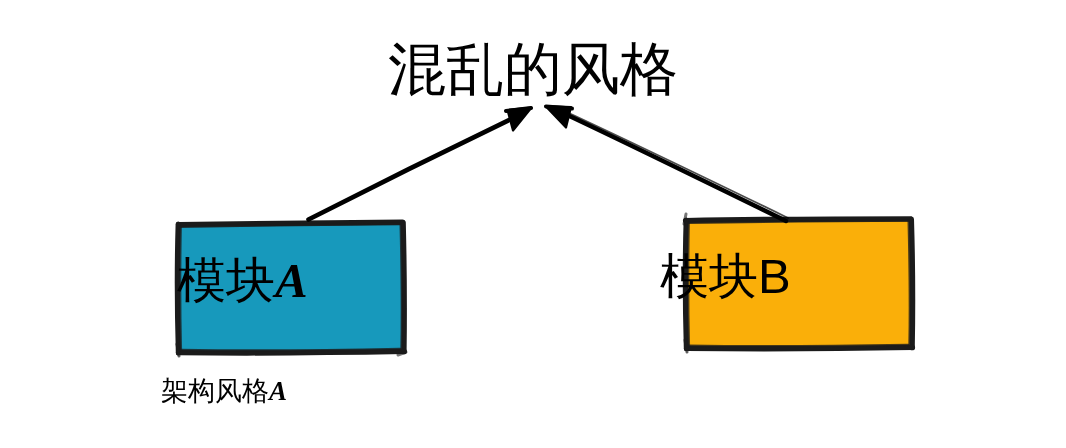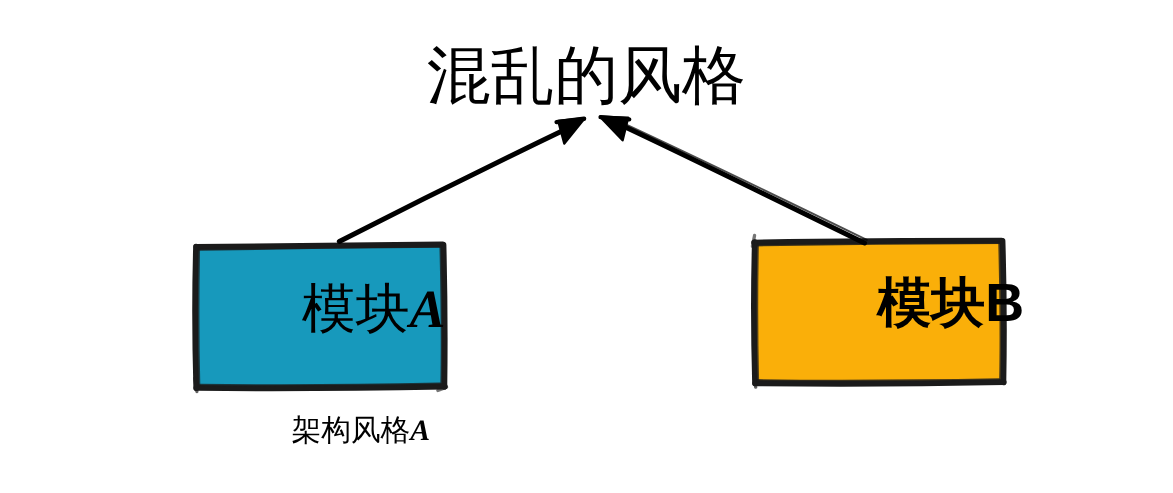--- a/index.html
+++ b/index.html
@@ -36,38 +36,37 @@
     top: 40px;
     width: 1066px;
     text-align: center;
     font-size: 58px;
     letter-spacing: 0px;
     font-weight: 400;
   }
   .node-label {
     font-size: 49px;
     font-weight: 400;
-    text-align: right;
+    text-align: left;
     line-height: 1;
   }
   #node-a-label {
     left: 177px;
     top: 256px;
     width: 228px;
   }
   #node-b-label {
-    left: 680px;
+    left: 660px;
     top: 252px;
     width: 251px;
-    font-weight: bold;
   }
   .caption {
     font-size: 27px;
     font-weight: 400;
-    text-align: right;
+    text-align: left;
   }
   #caption-a {
     left: 161px;
     top: 378px;
     width: 230px;
   }
   #caption-b {
     left: 671px;
     top: 378px;
     width: 230px;

